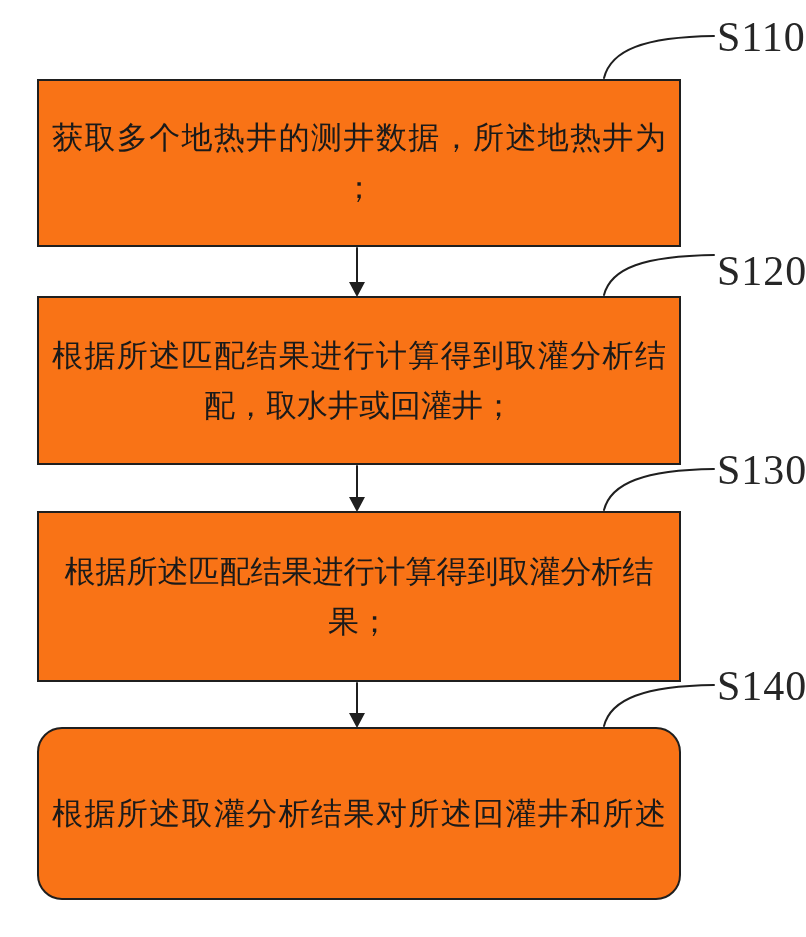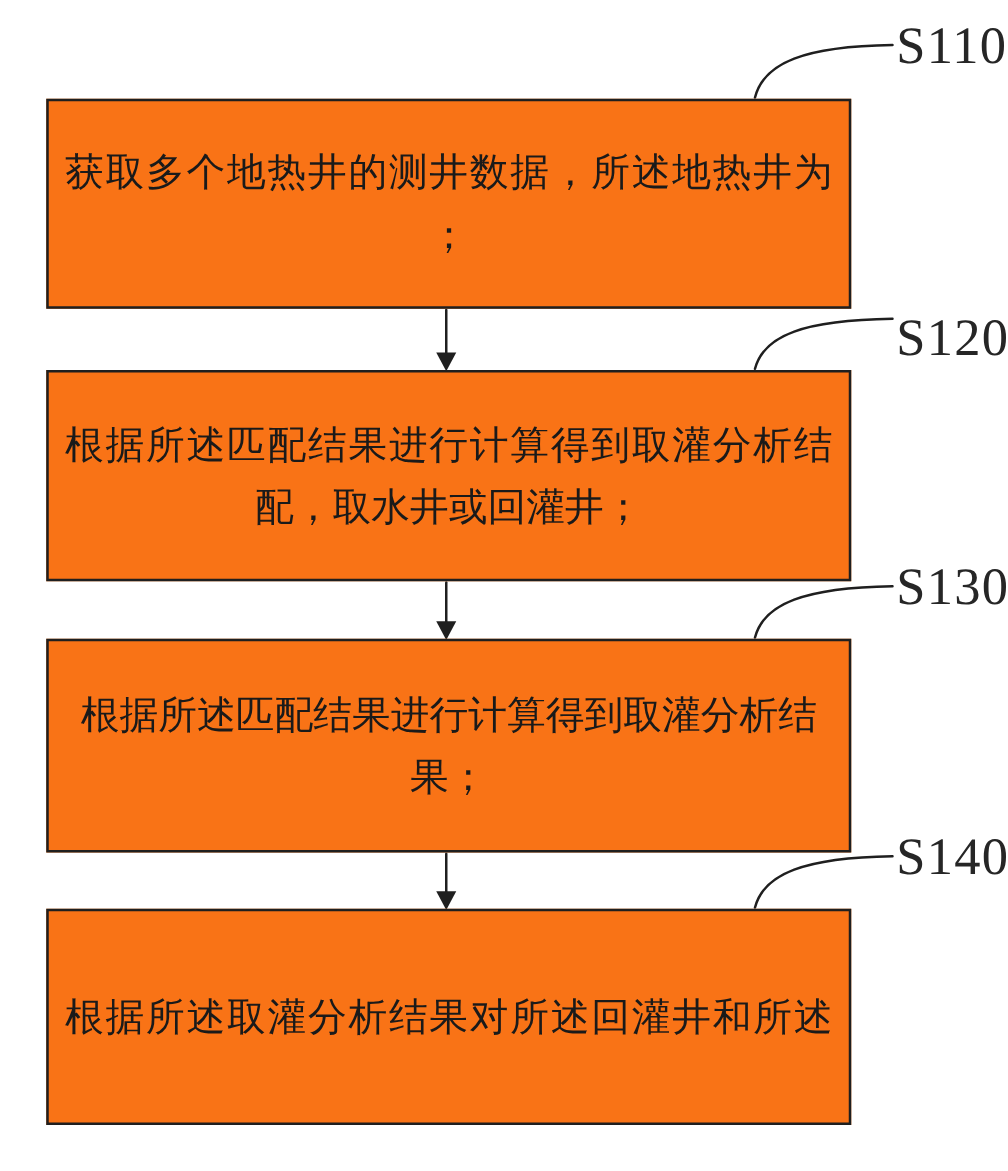--- a/index.html
+++ b/index.html
@@ -38,21 +38,21 @@
     text-align-last: justify;
     white-space: normal;
   }
   .step-line.center {
     text-align: center;
     white-space: normal;
   }
   #box-s110 { top: 79px;  height: 168px; }
   #box-s120 { top: 296px; height: 169px; }
   #box-s130 { top: 511px; height: 171px; align-items: center; }
-  #box-s140 { top: 727px; height: 173px; }
+  #box-s140 { top: 727px; height: 173px; border-radius: 25px; }
   .connector-layer {
     position: absolute;
     left: 0;
     top: 0;
     width: 806px;
     height: 937px;
     pointer-events: none;
   }
   .step-label {
     position: absolute;

